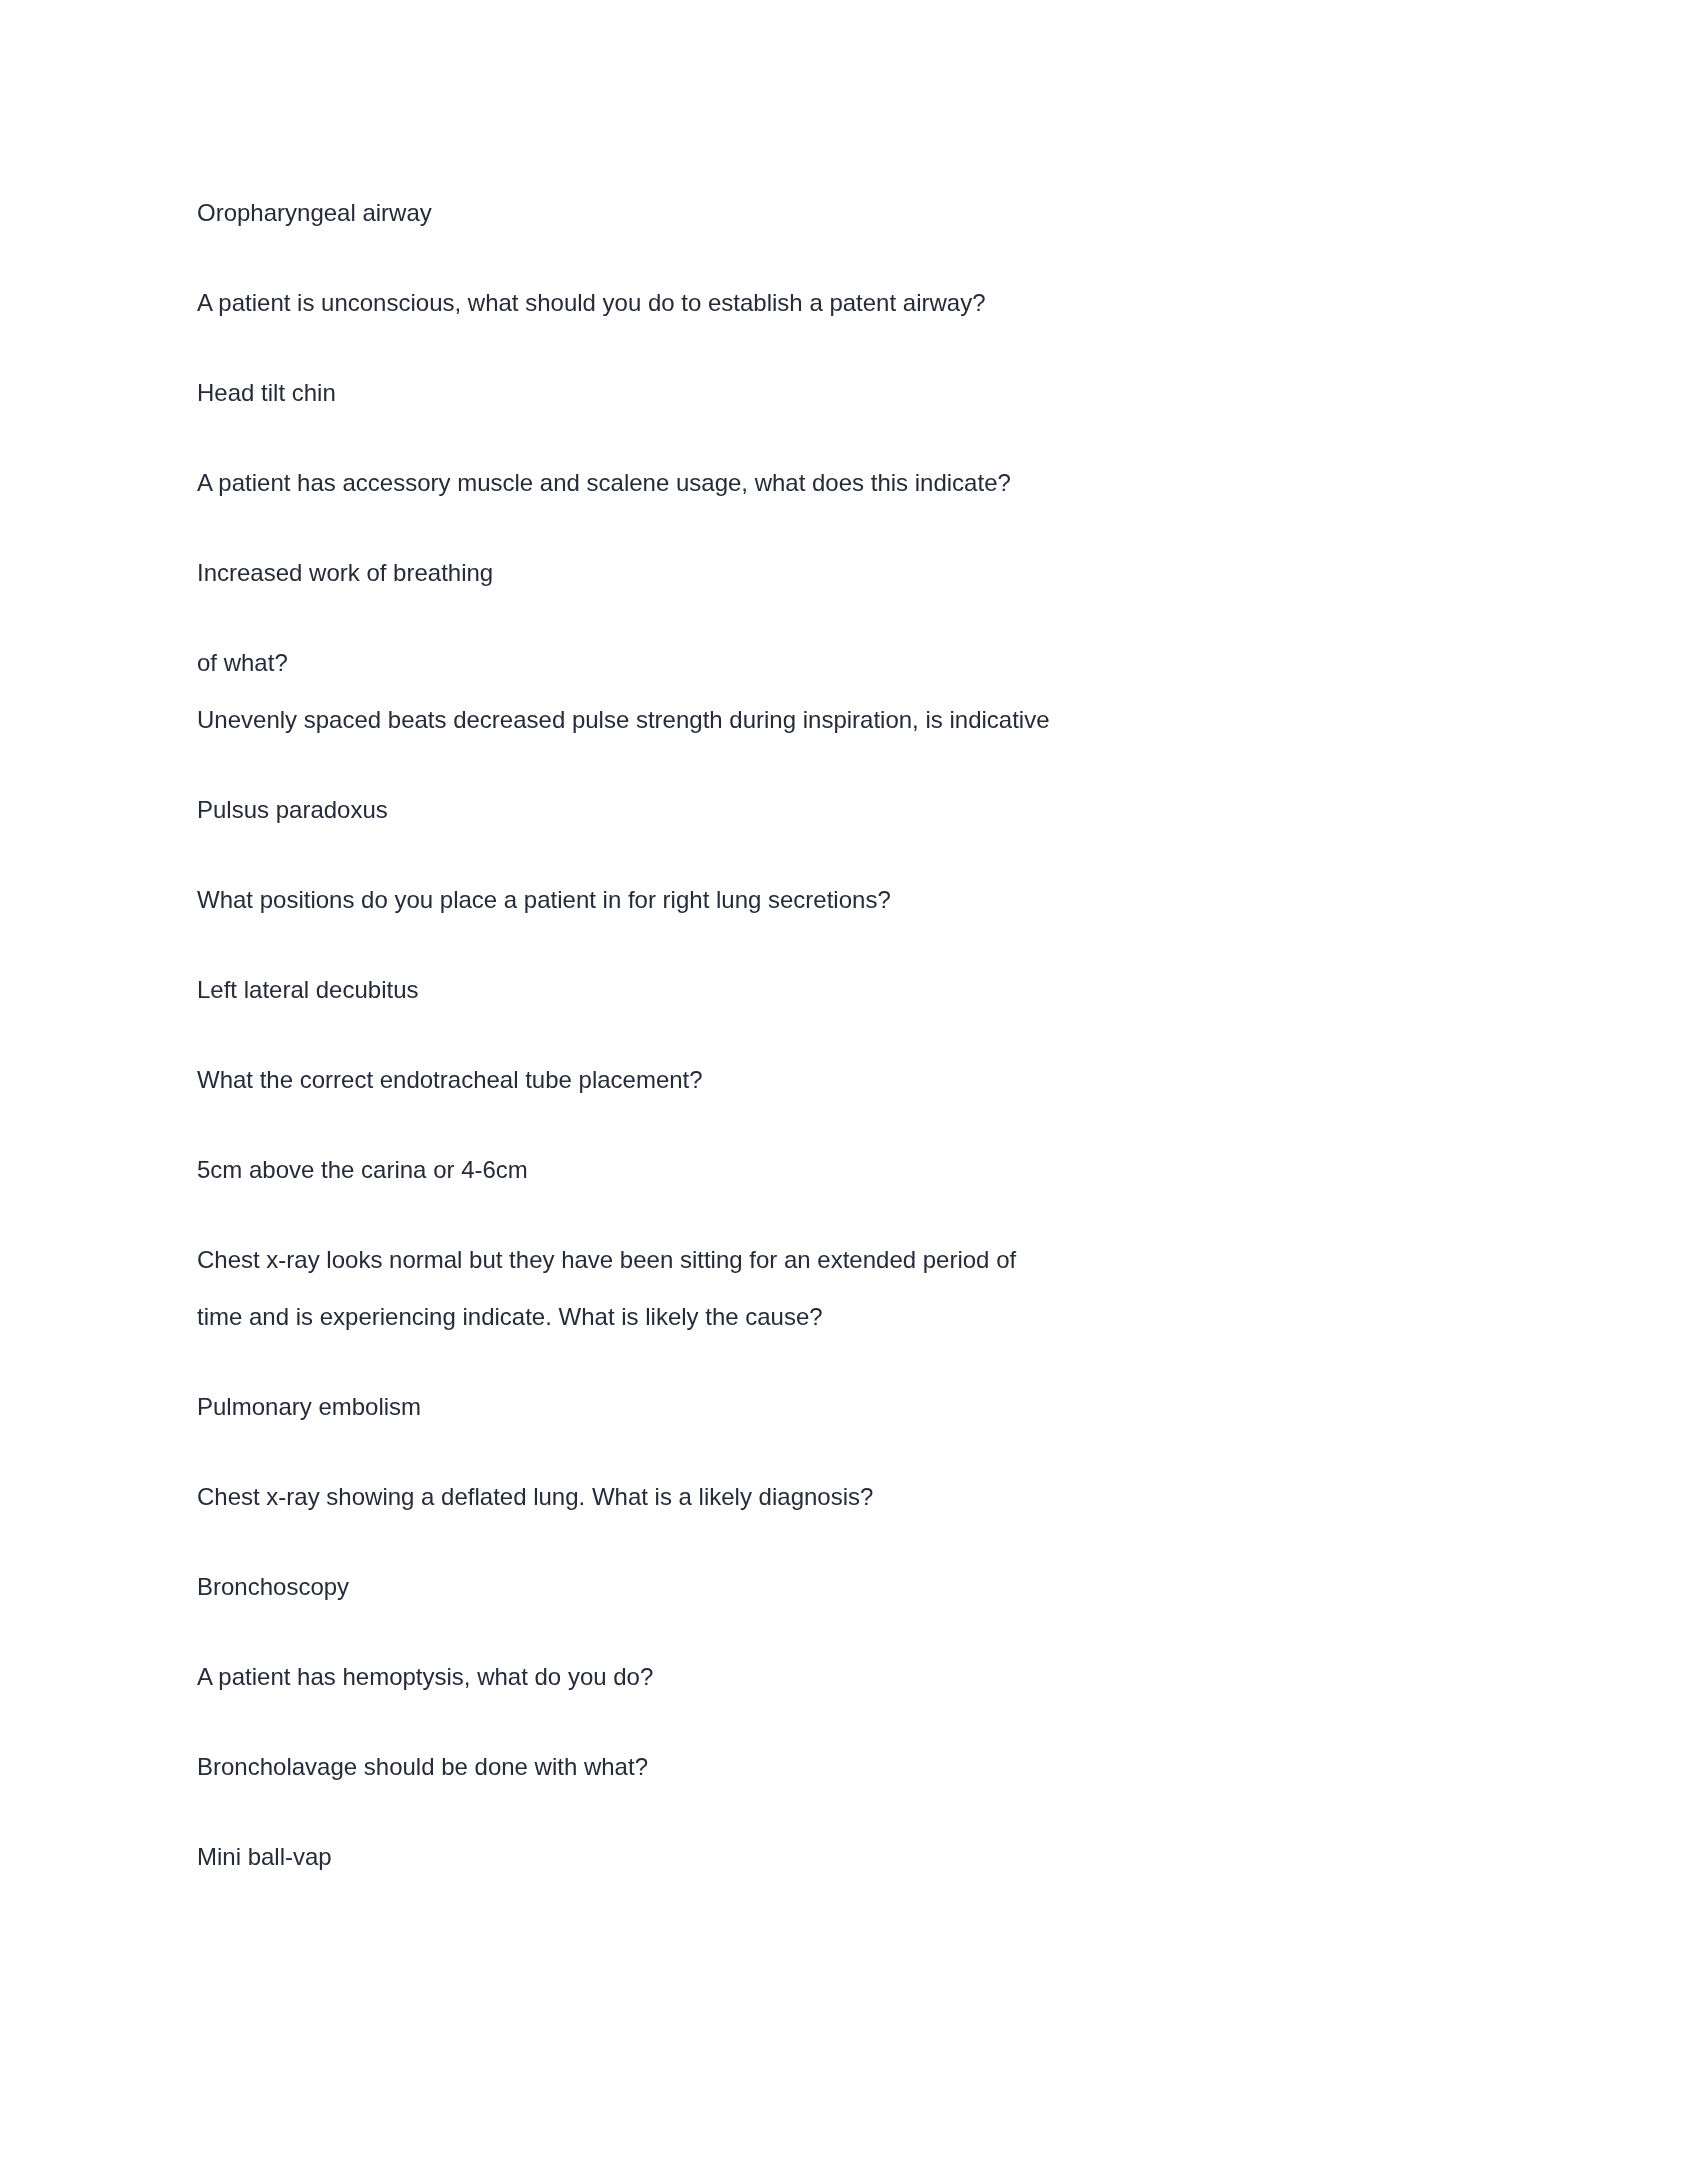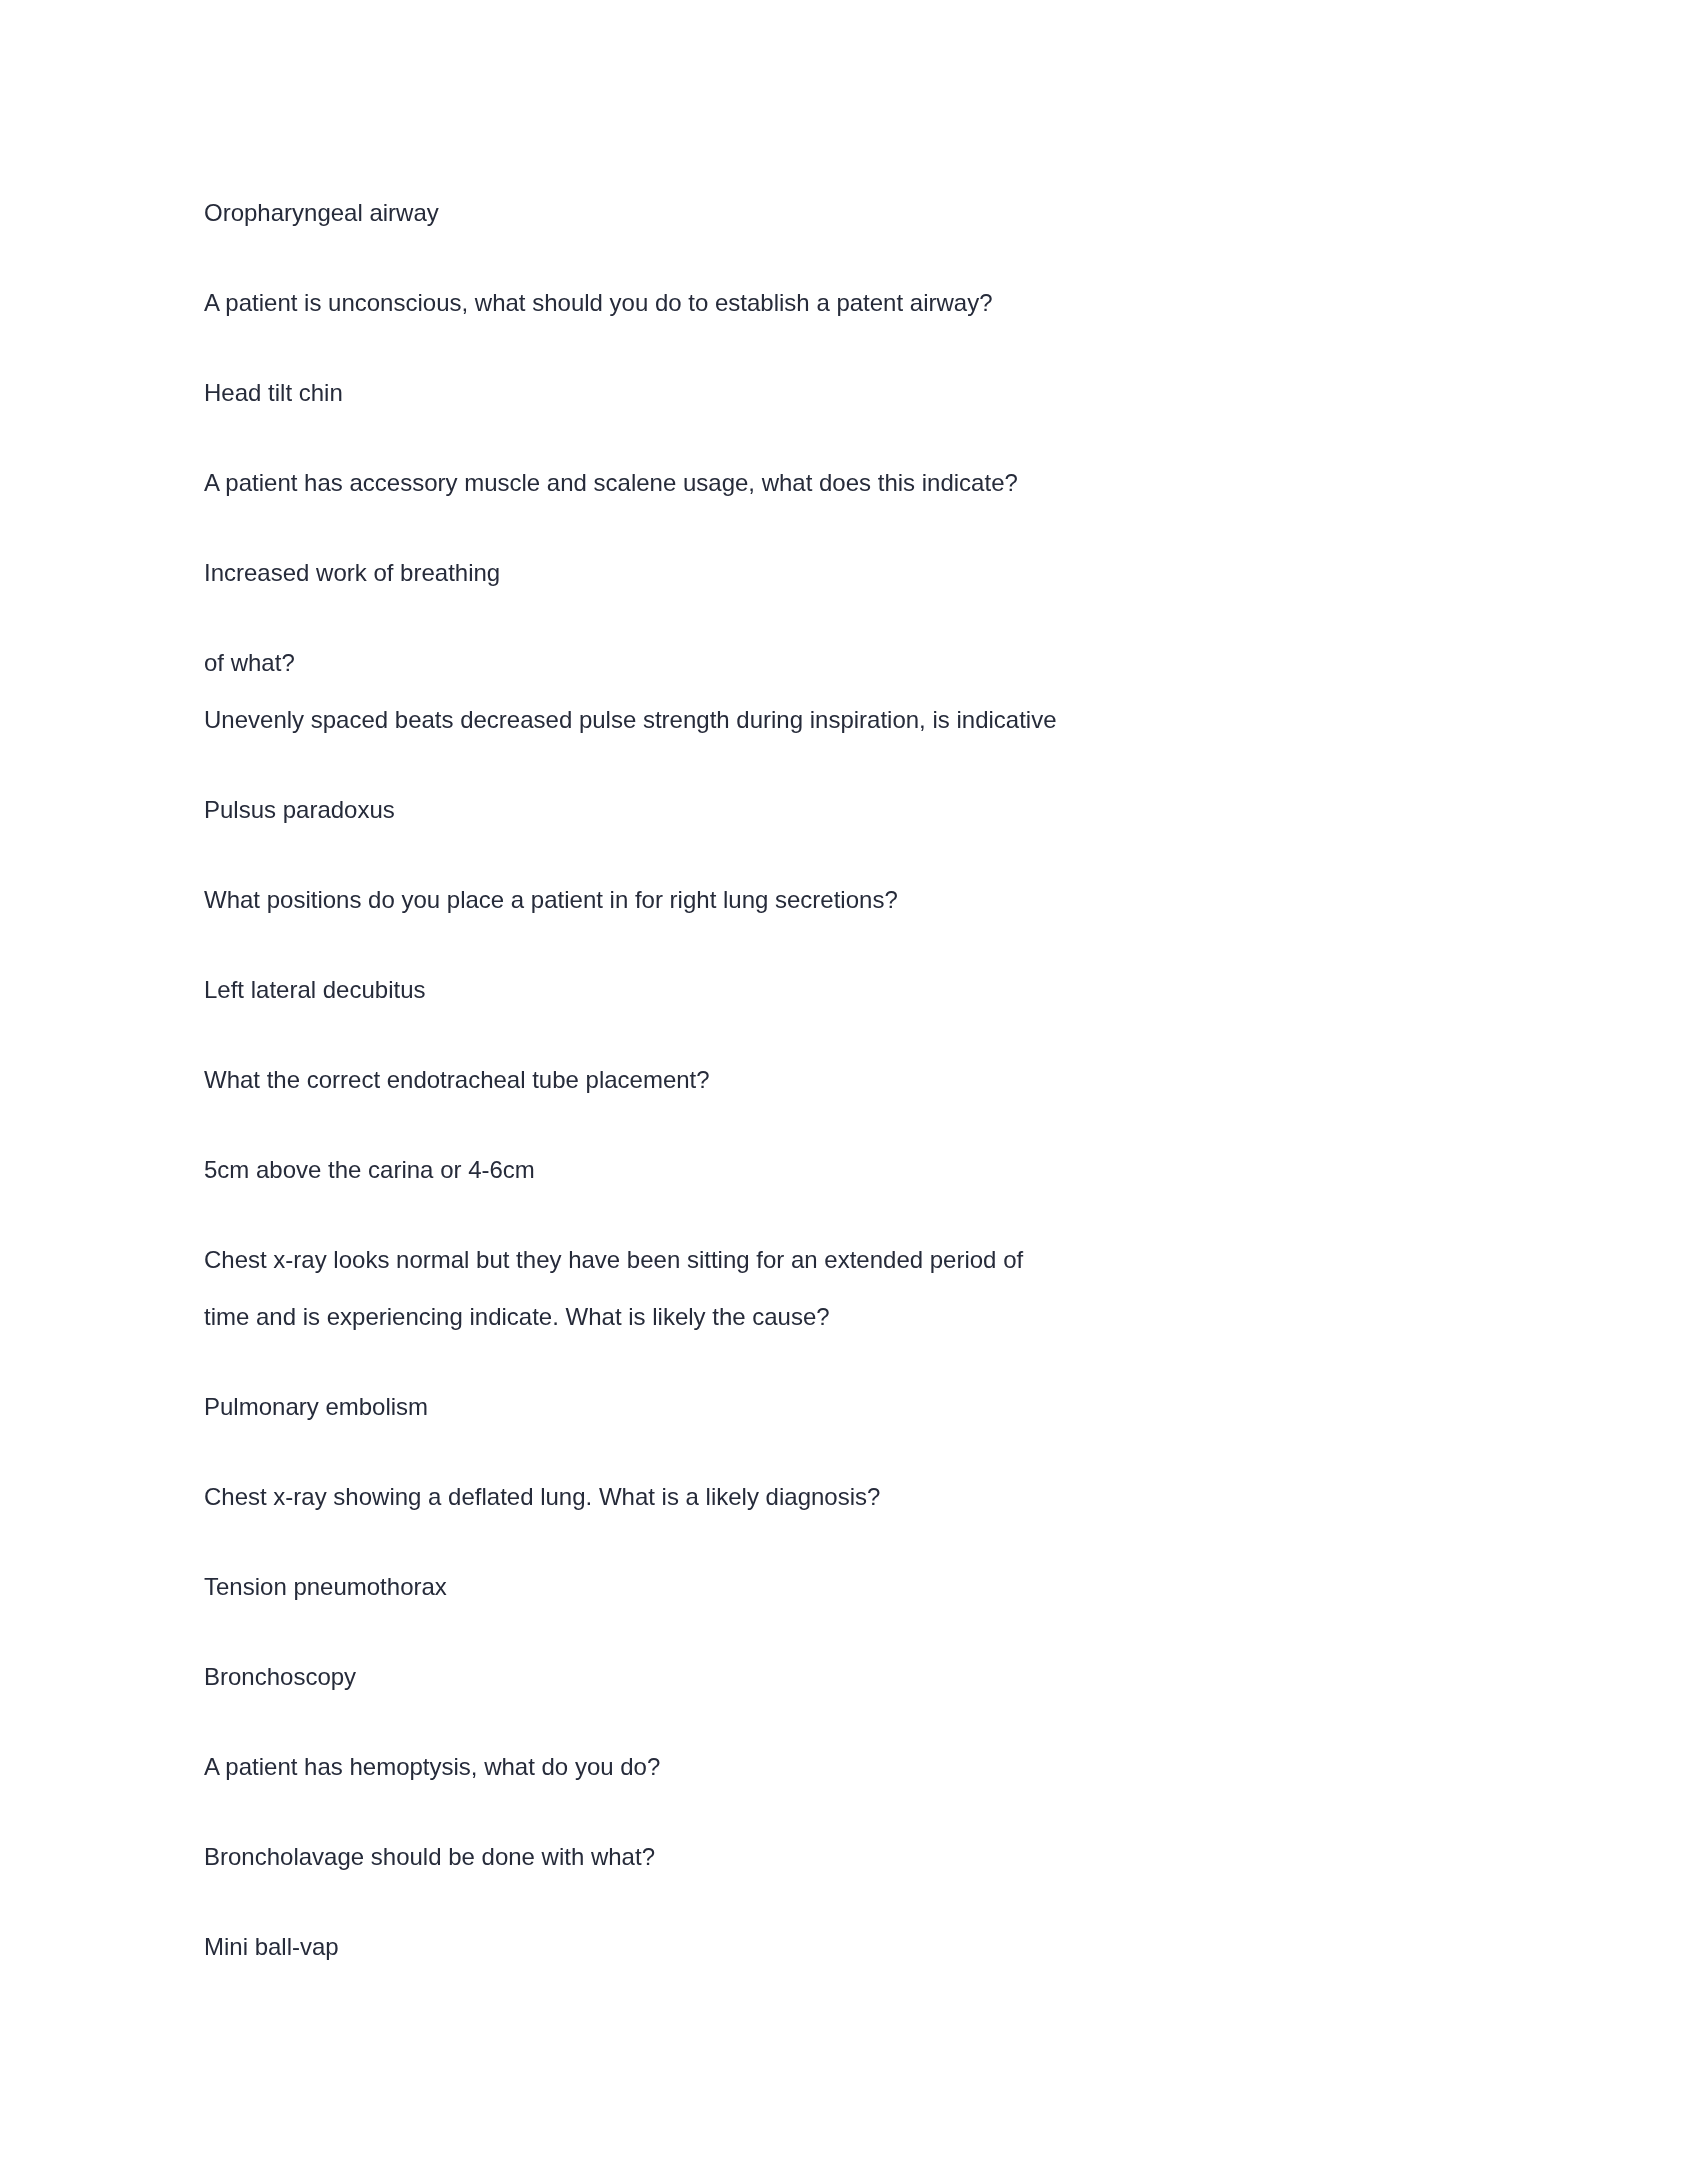--- a/index.html
+++ b/index.html
@@ -8,21 +8,21 @@
       background: #ffffff;
     }
     body {
       width: 1683px;
       height: 2178px;
       position: relative;
       overflow: hidden;
     }
     .page {
       position: absolute;
-      left: 204px;
+      left: 197px;
       top: 184px;
       width: 1297px;
       font-family: "Liberation Sans", sans-serif;
       font-size: 24px;
       color: #262b3a;
     }
     .entry {
       margin: 0 0 33px 0;
       line-height: 57px;
     }
@@ -80,23 +80,20 @@
       <span class="line">Chest x-ray looks normal but they have been sitting for an extended period of</span>
       <span class="line">time and is experiencing indicate. What is likely the cause?</span>
     </p>
   <p class="entry answer">
       <span class="line">Pulmonary embolism</span>
     </p>
   <p class="entry question">
       <span class="line">Chest x-ray showing a deflated lung. What is a likely diagnosis?</span>
     </p>
   <p class="entry answer">
-      <span class="line">Tension pneumothorax</span>
-    </p>
-  <p class="entry answer">
       <span class="line">Bronchoscopy</span>
     </p>
   <p class="entry question">
       <span class="line">A patient has hemoptysis, what do you do?</span>
     </p>
   <p class="entry question">
       <span class="line">Broncholavage should be done with what?</span>
     </p>
   <p class="entry answer">
       <span class="line">Mini ball-vap</span>

